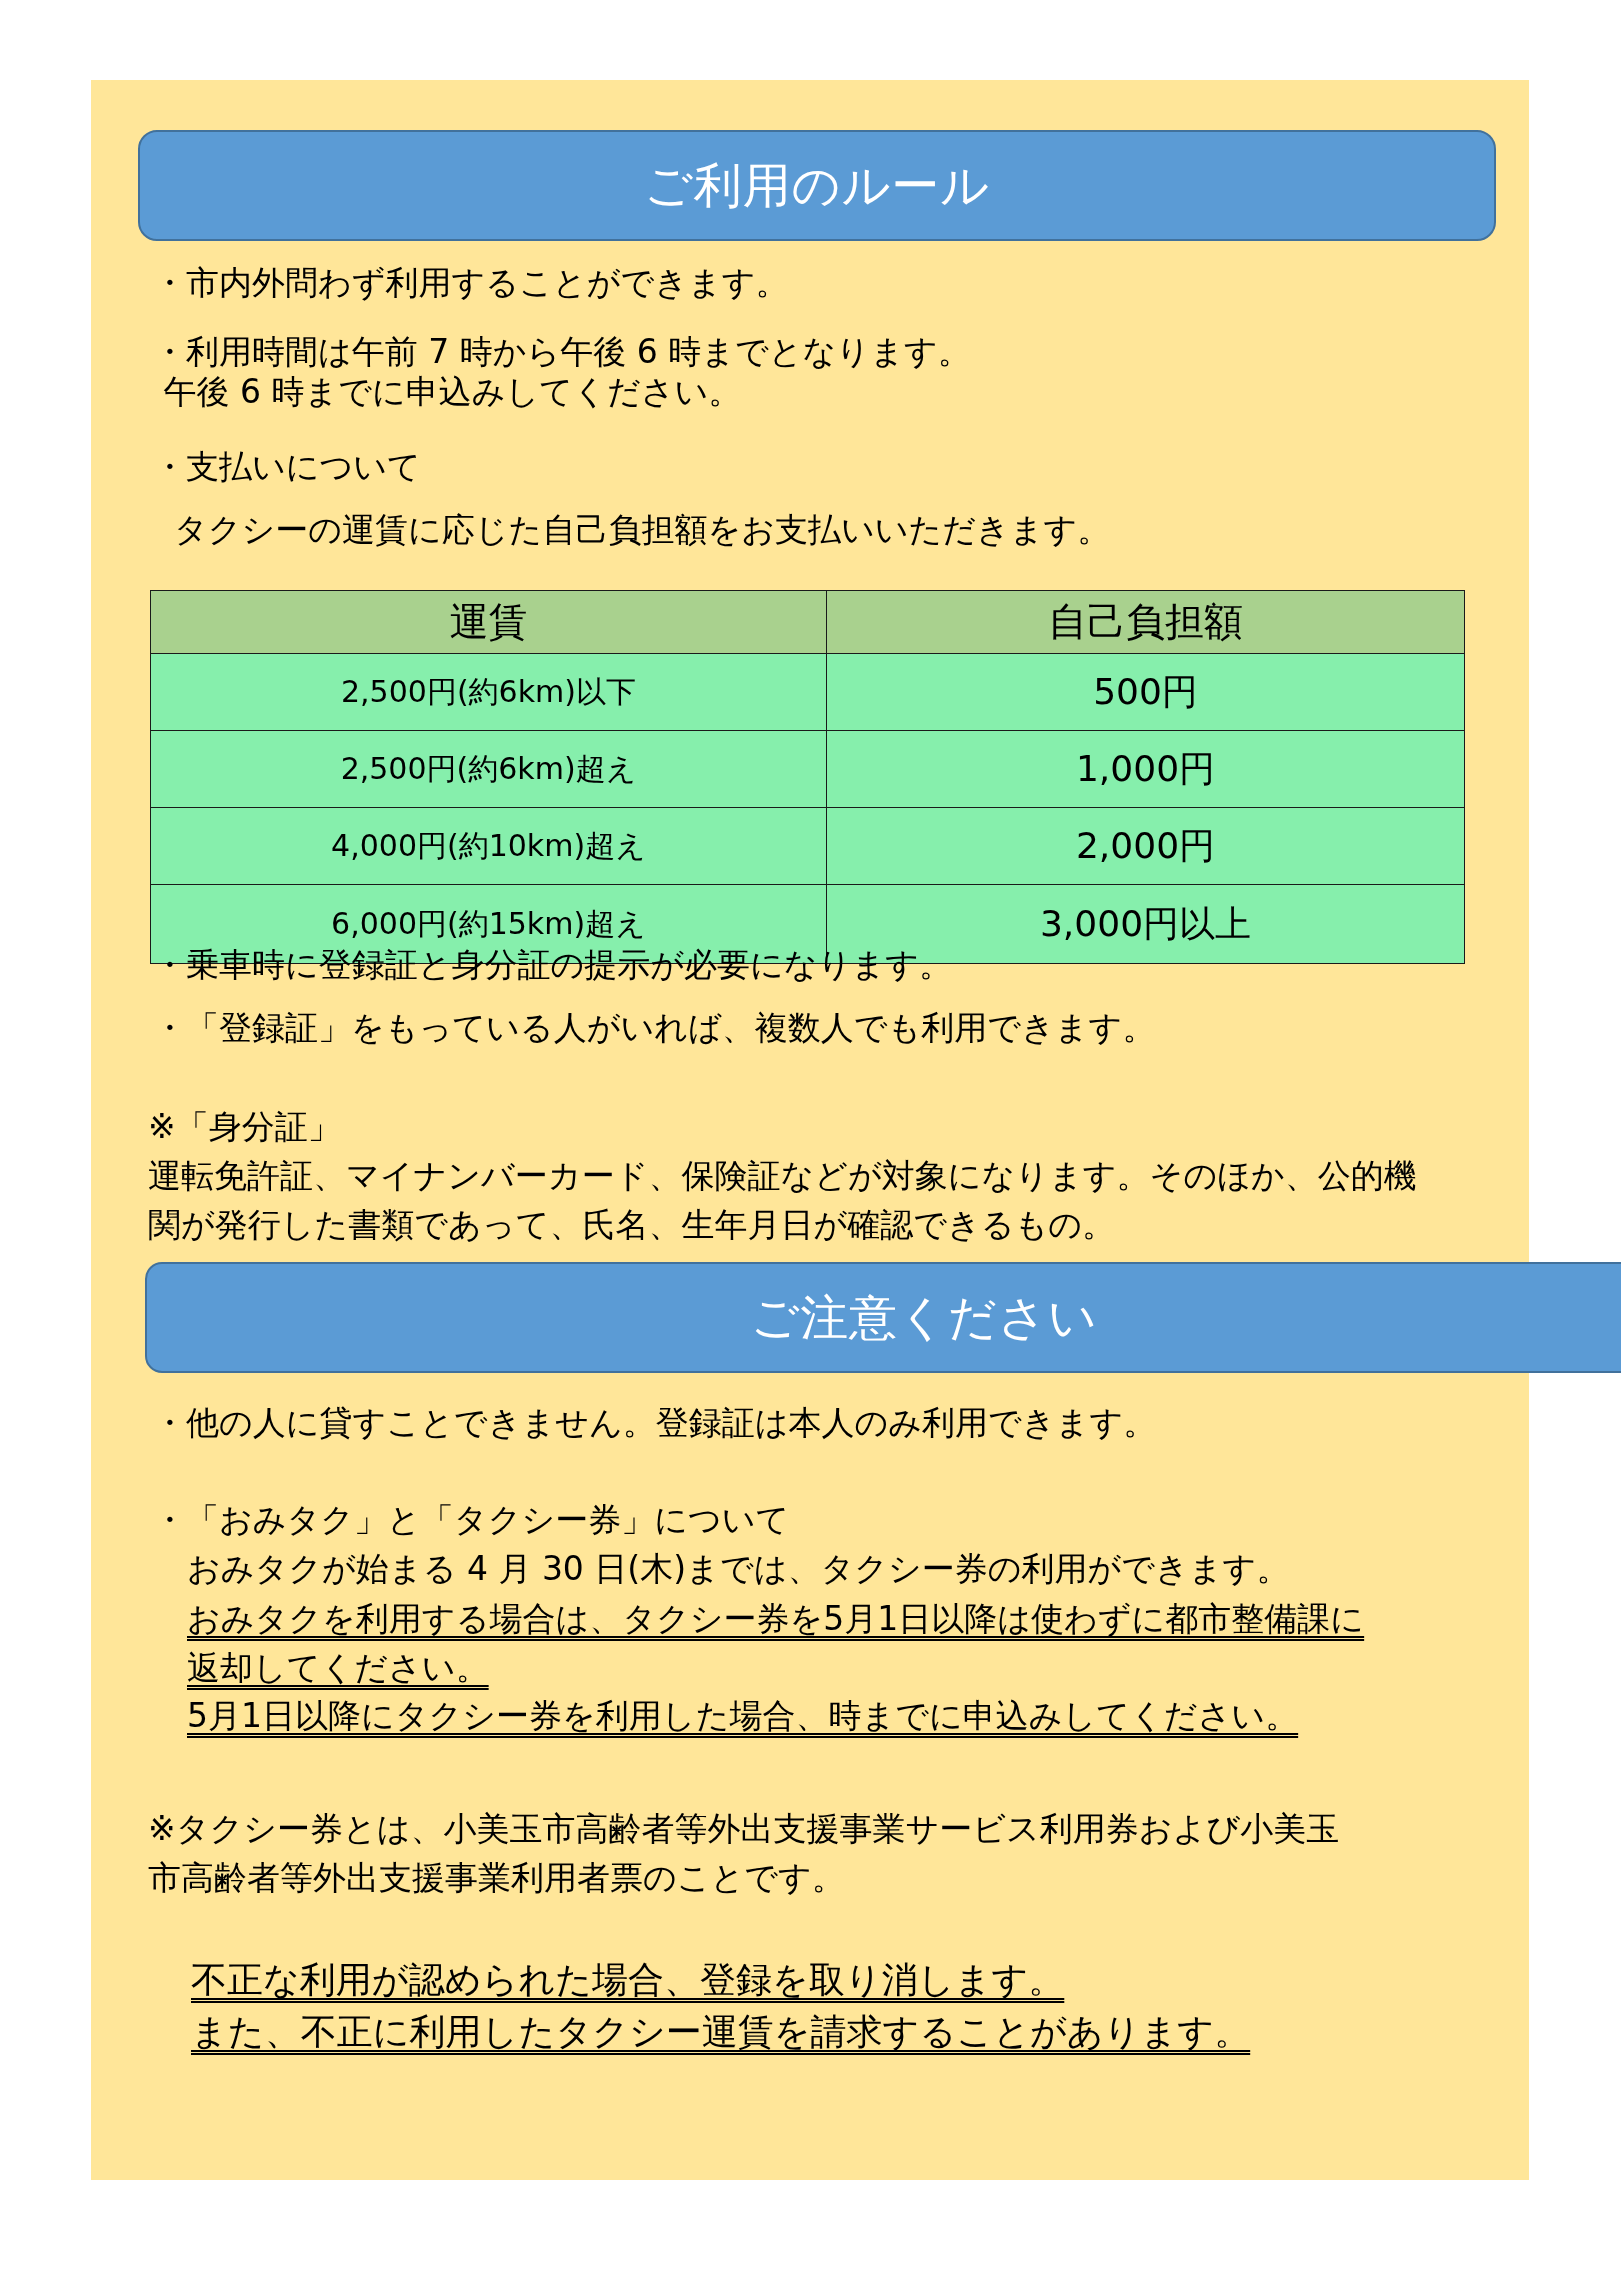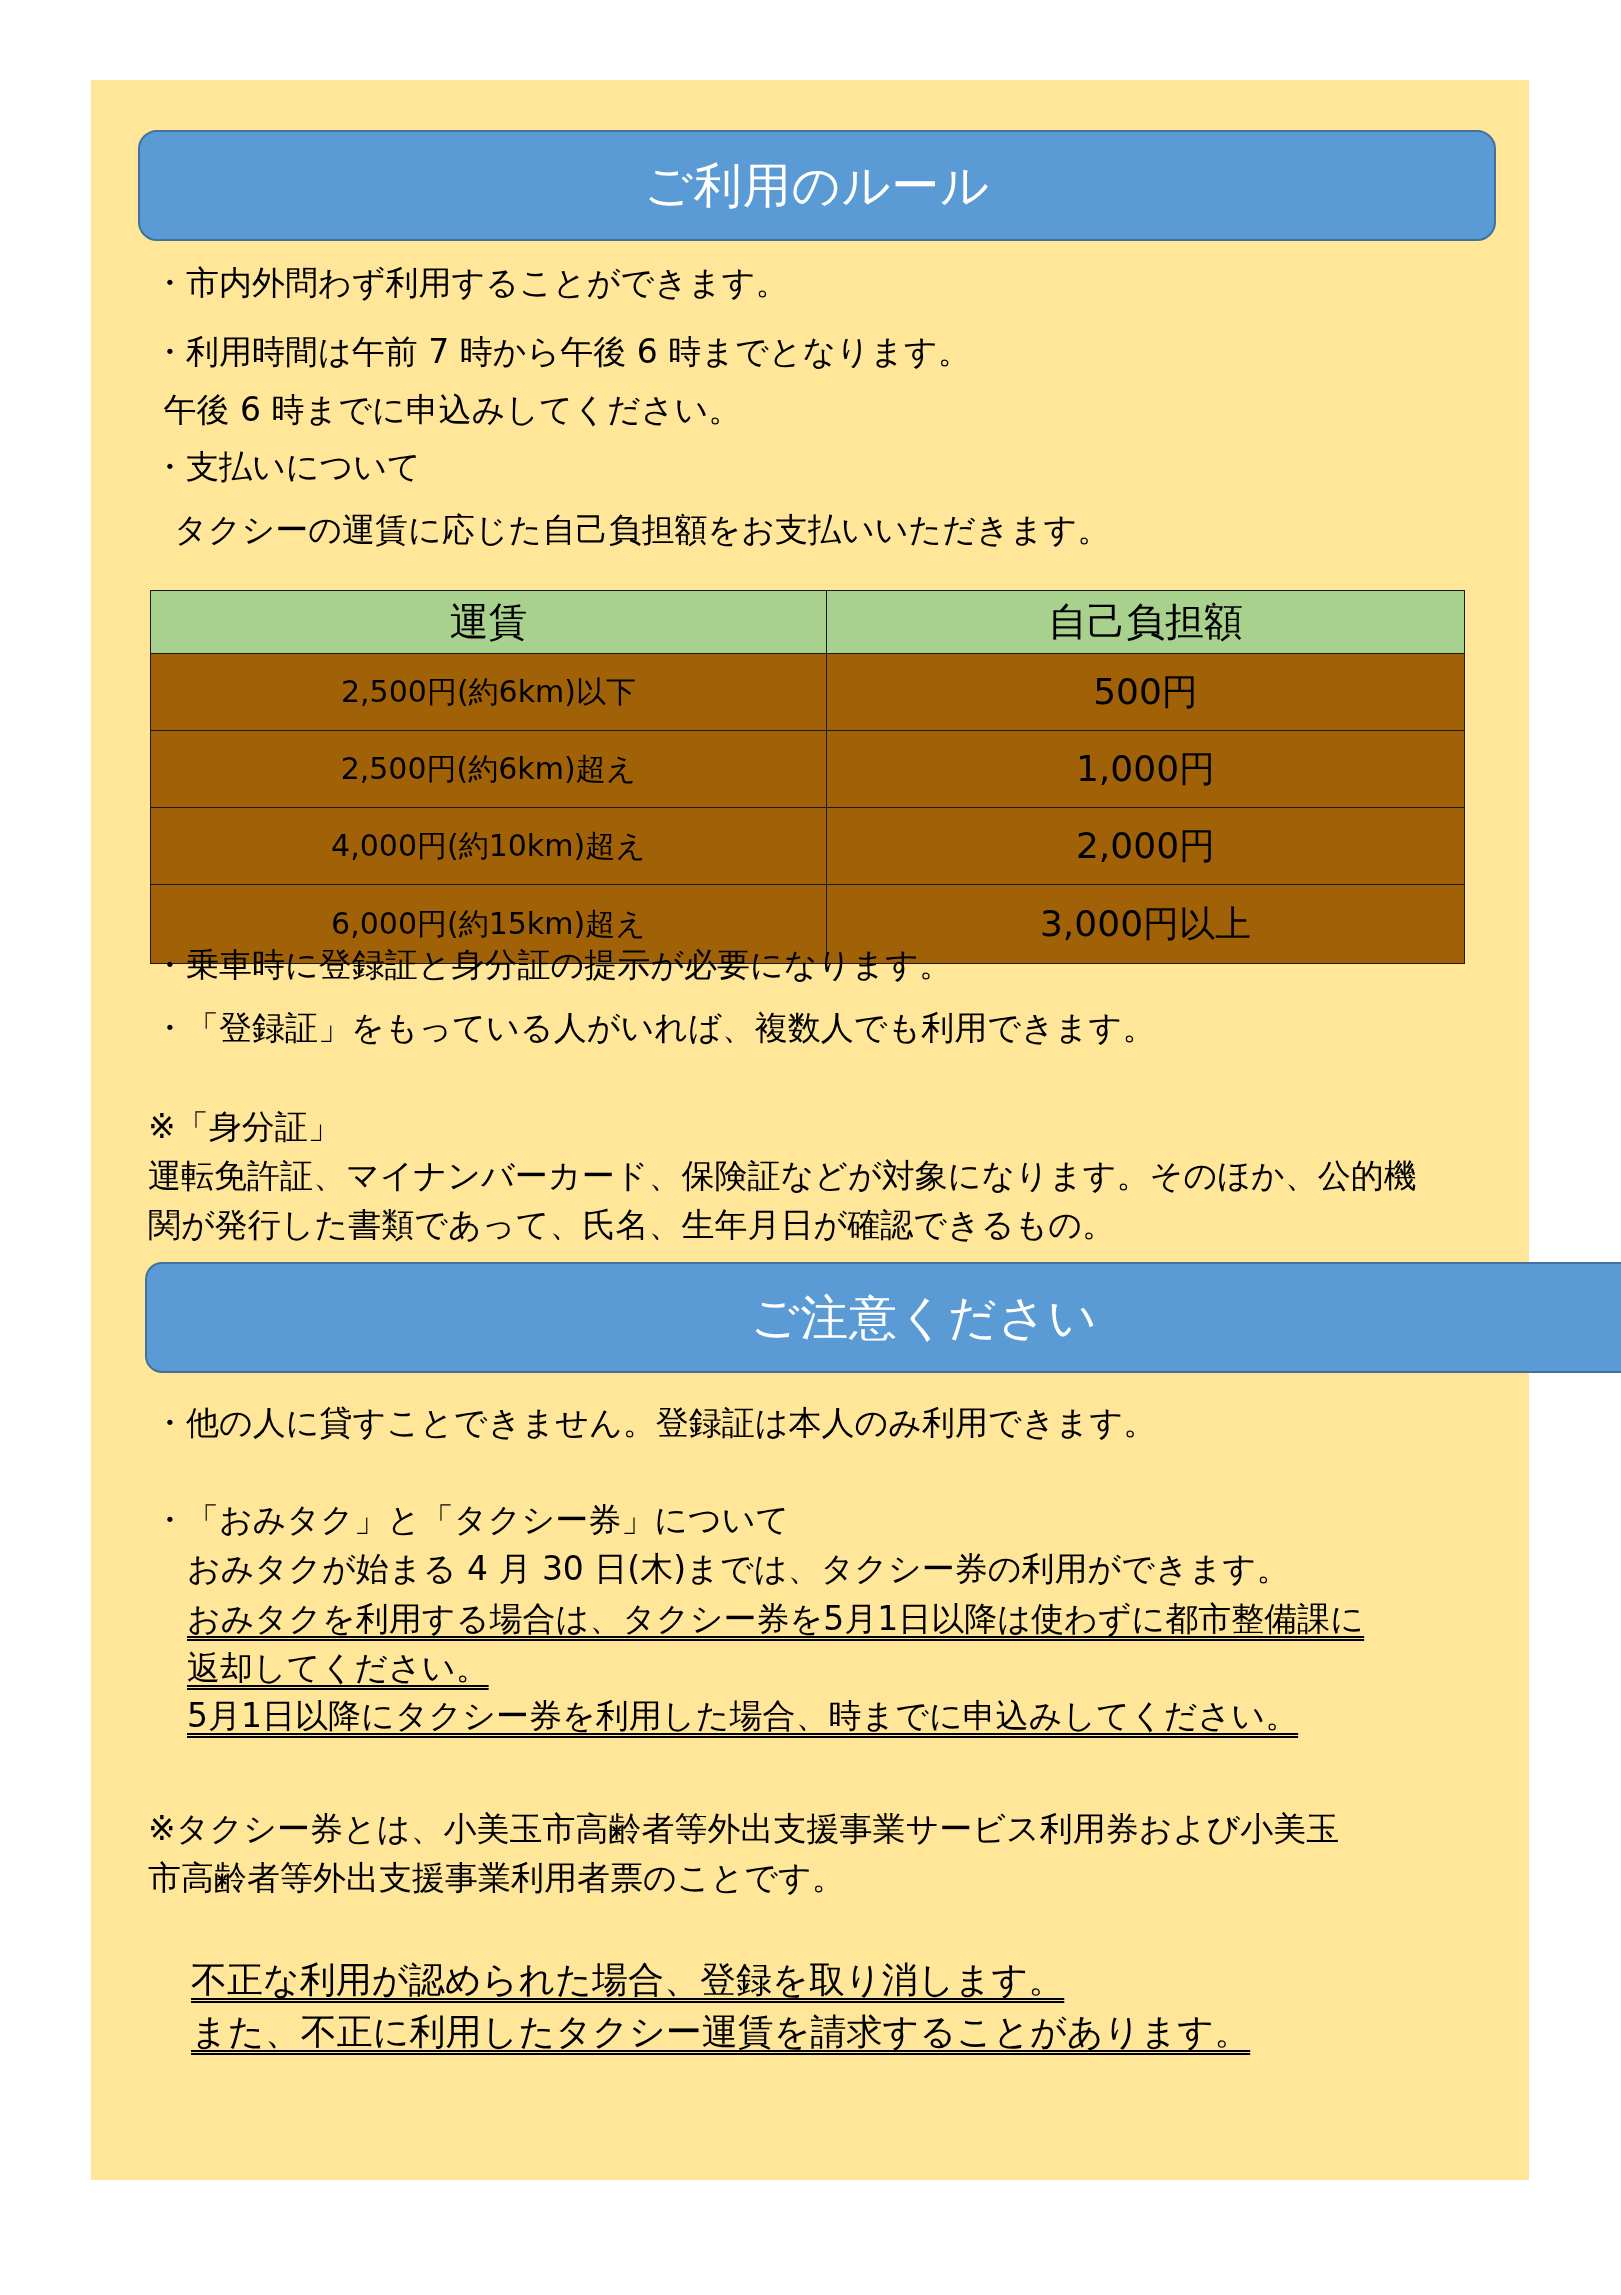--- a/index.html
+++ b/index.html
@@ -73,39 +73,39 @@
       padding: 0;
       font-weight: normal;
     }
     table.fare th {
       background: #a9d18e;
       height: 62px;
       font-size: 39px;
     }
     table.fare td {
       height: 76px;
-      background: #a16207;
+      background: #86efac;
     }
     table.fare td.fare-cell { font-size: 30px; }
     table.fare td.pay-cell { font-size: 36px; }
     col.c1 { width: 676px; }
     col.c2 { width: 638px; }
   </style>
 </head>
 <body>
 
 <div class="panel"></div>
 
 <div class="section-header" style="left:138px; top:130px; width:1358px; height:111px;border-radius:19px;">
   <span class="title">ご利用のルール</span>
 </div>
 
 <div class="line" style="left: 153px; top: 261px; white-space: pre;">・市内外問わず利用することができます。</div>
 <div class="line" style="left: 153px; top: 330px; white-space: pre;">・利用時間は午前 7 時から午後 6 時までとなります。</div>
-<div class="line" style="left: 153px; top: 388px; white-space: pre;"> 午後 6 時までに申込みしてください。</div>
+<div class="line" style="left: 153px; top: 370px; white-space: pre;"> 午後 6 時までに申込みしてください。</div>
 <div class="line" style="left: 153px; top: 445px; white-space: pre;">・支払いについて</div>
 <div class="line" style="left: 153px; top: 490px; white-space: pre; margin-top: 18px;">  タクシーの運賃に応じた自己負担額をお支払いいただきます。</div>
 
 <table class="fare">
   <colgroup>
       <col class="c1">
       <col class="c2">
     </colgroup>
   <thead>
     <tr>

